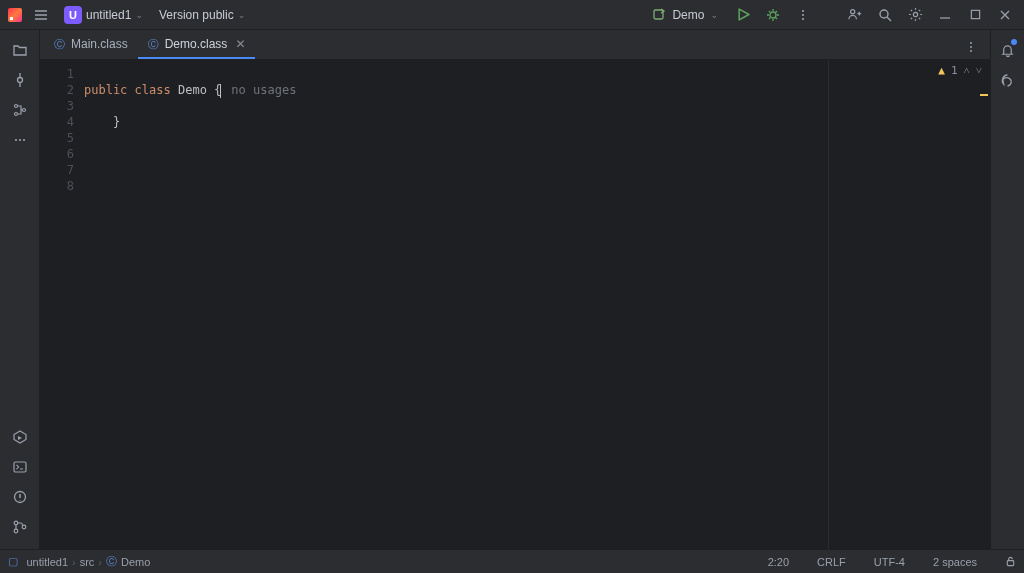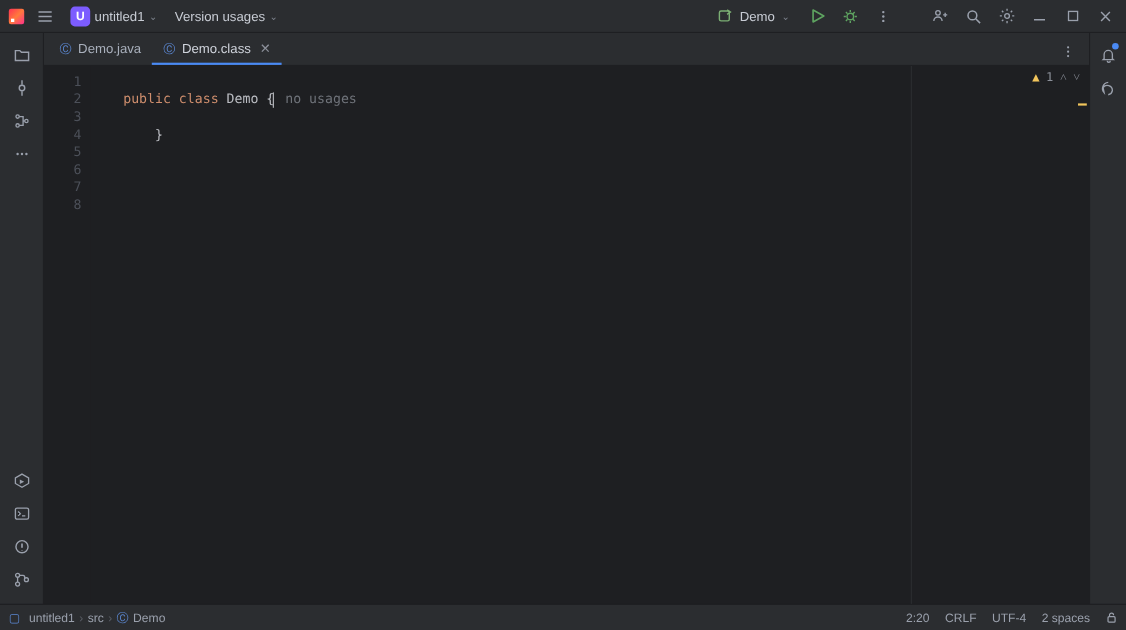--- a/index.html
+++ b/index.html
@@ -36,56 +36,56 @@
   .tab.active { color:#d0d4dc; }
   .tab.active::after{ content:""; position:absolute; left:0; right:0; bottom:0; height:2px; background:#4a8af4;}
   .tab .jicon{ color:#5b87d1; font-size:11px;}
   .tab .close{ color:#8b8f99; font-size:12px; margin-left:2px;}
   .tabs .tab-more{ position:absolute; right:6px; top:4px; }
 
   .editor-wrap { flex:1; display:flex; position:relative; background:#1e1f22; min-height:0;}
   .gutter { width:42px; background:#1e1f22; text-align:right; color:#4c5059; font-family: Consolas,monospace; font-size:12px; padding:6px 8px 0 0; user-select:none;}
   .gutter div{ height:16px; line-height:16px;}
   .code { flex:1; font-family: Consolas,monospace; font-size:12px; padding:6px 0 0 2px; position:relative; color:#bcbec4; }
-  .code .line{ height:16px; line-height:16px; white-space:pre;margin-left:28px; }
+  .code .line{ height:16px; line-height:16px; white-space:pre; }
   .kw{ color:#cf8e6d; }
   .cls{ color:#bcbec4; }
   .hint{ color:#6f737a; font-style:normal; margin-left:10px;}
   .caret{ display:inline-block; width:1px; height:14px; background:#bcbec4; vertical-align:middle; margin-left:-1px;}
   .right-margin{ position:absolute; top:0; bottom:0; left:746px; width:1px; background:#2b2d30;}
   .insp { position:absolute; top:4px; right:8px; display:flex; align-items:center; gap:6px; color:#8b8f99; font-size:11px;}
   .insp .warnico{ color:#f2c55c;}
   .minimap-mark{ position:absolute; right:2px; top:34px; width:8px; height:2px; background:#f2c55c;}
 
   
   .statusbar { height:24px; background:#2b2d30; display:flex; align-items:center; padding:0 8px; gap:8px; font-size:11px; color:#9aa0ac; border-top:1px solid #1e1f22;}
   .statusbar .crumb{ display:flex; align-items:center; gap:4px;}
   .statusbar .sep{ color:#5a5e66;}
-  .statusbar .right{ margin-left:auto; display:flex; align-items:center; gap:14px; color:#9aa0ac;}
+  .statusbar .right{ margin-left:auto; display:flex; align-items:center; gap:28px; color:#9aa0ac;}
   .lock{ font-size:12px;}
 </style>
 </head>
 <body>
 
 <div class="titlebar">
   <div class="logo">
       <div class="logo-inner"></div>
     </div>
   <div class="icon-btn">
     <svg width="14" height="14" viewBox="0 0 14 14">
         <path stroke="currentColor" stroke-width="1.4" d="M1 3h12M1 7h12M1 11h12"></path>
       </svg>
   </div>
   <div class="title-drop">
     <span class="proj-badge">U</span>
     <span>untitled1</span>
     <span class="chev">⌄</span>
   </div>
   <div class="title-drop">
-    <span>Version usages</span>
+    <span>Version public</span>
     <span class="chev">⌄</span>
   </div>
 
   <div class="spacer"></div>
 
   <div class="run-cfg">
     <span class="reuse">
       <svg width="14" height="14" viewBox="0 0 14 14">
           <rect x="2" y="2" width="9" height="9" rx="1.5" fill="none" stroke="#7bae73" stroke-width="1.3"></rect>
           <path d="M9 1l3 2-3 2" fill="none" stroke="#7bae73" stroke-width="1.3"></path>
@@ -207,21 +207,21 @@
             <path d="M4 5.8v4.4M5.5 4H9c1 0 1.5 1 1.5 2v.5" fill="none" stroke="currentColor" stroke-width="1.2"></path>
           </svg>
       </div>
     </div>
   </div>
 
   <div class="editor-col">
     <div class="tabs">
       <div class="tab">
         <span class="jicon">Ⓒ</span>
-        <span>Demo.java</span>
+        <span>Main.class</span>
       </div>
       <div class="tab active">
         <span class="jicon">Ⓒ</span>
         <span>Demo.class</span>
         <span class="close">✕</span>
       </div>
       <div class="icon-btn tab-more">
         <svg width="14" height="14" viewBox="0 0 14 14">
             <circle cx="7" cy="3" r="1" fill="currentColor"></circle>
             <circle cx="7" cy="7" r="1" fill="currentColor"></circle>

